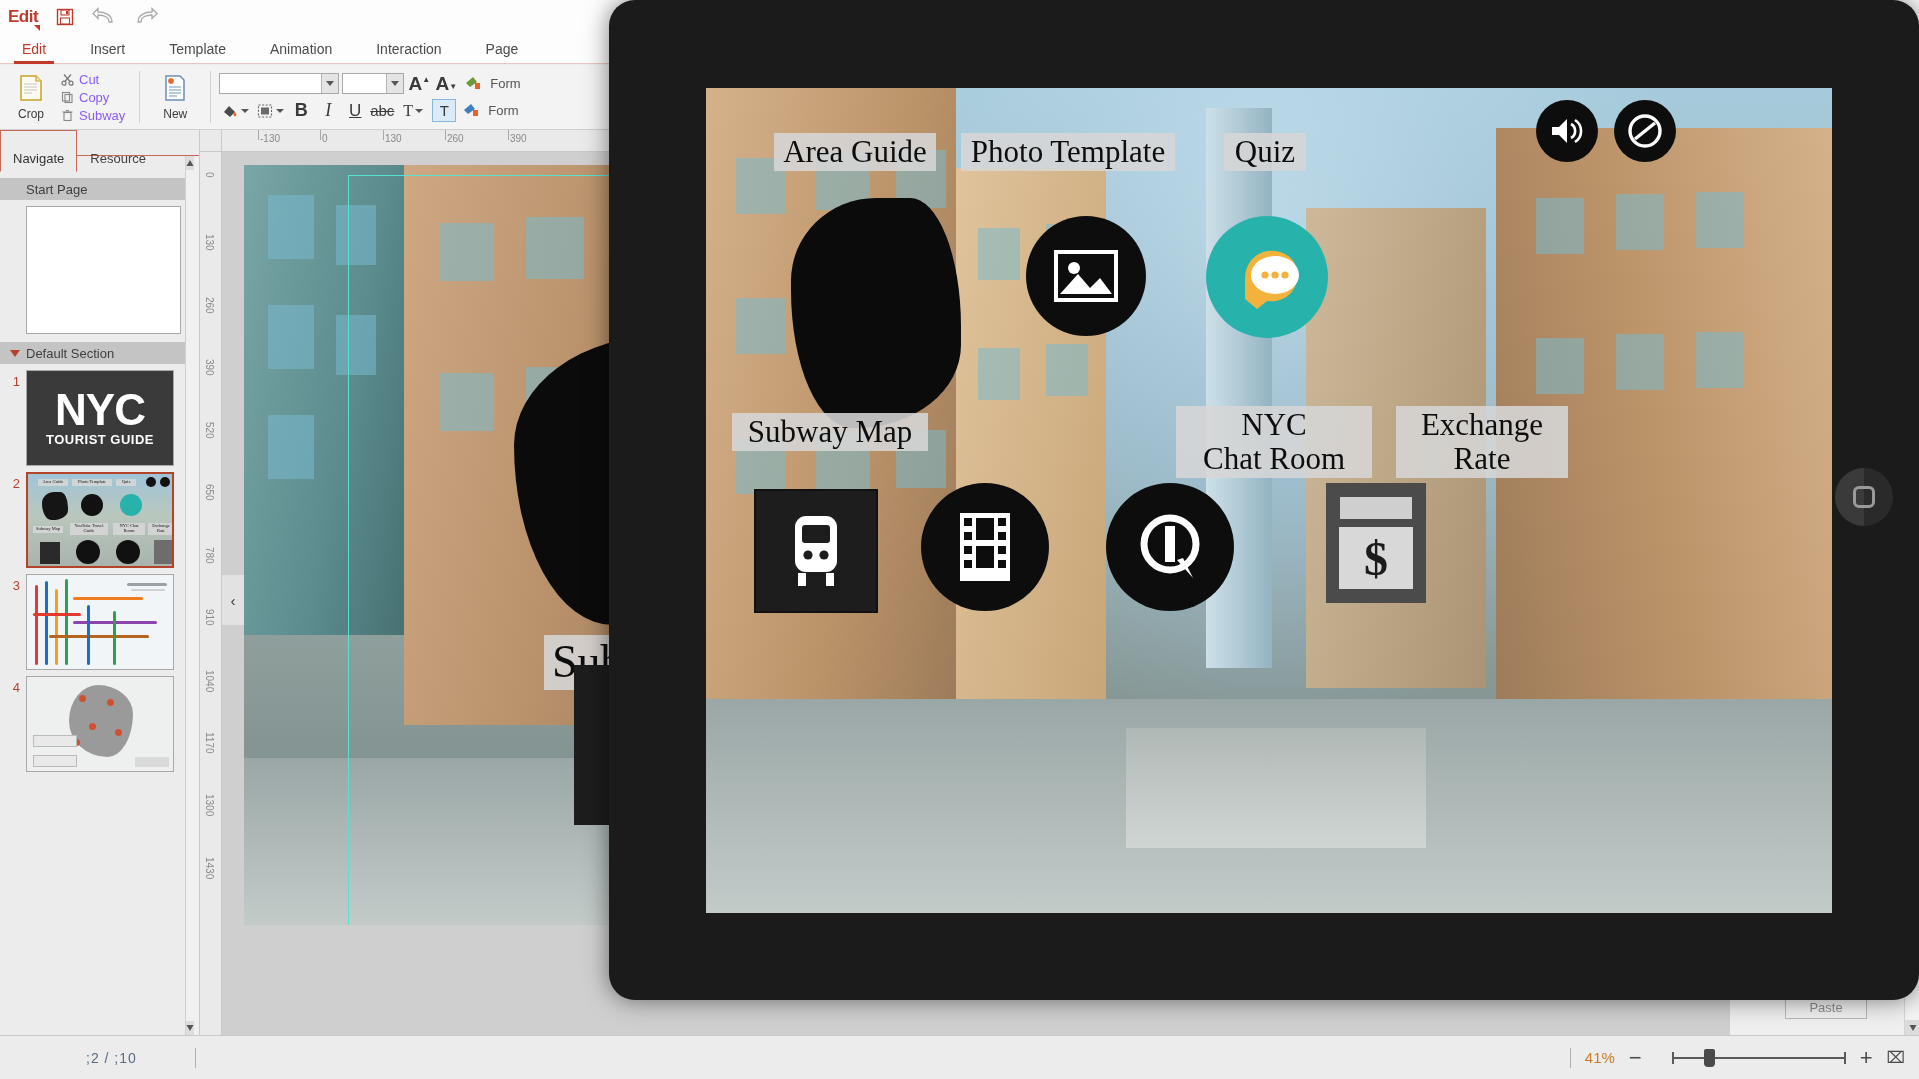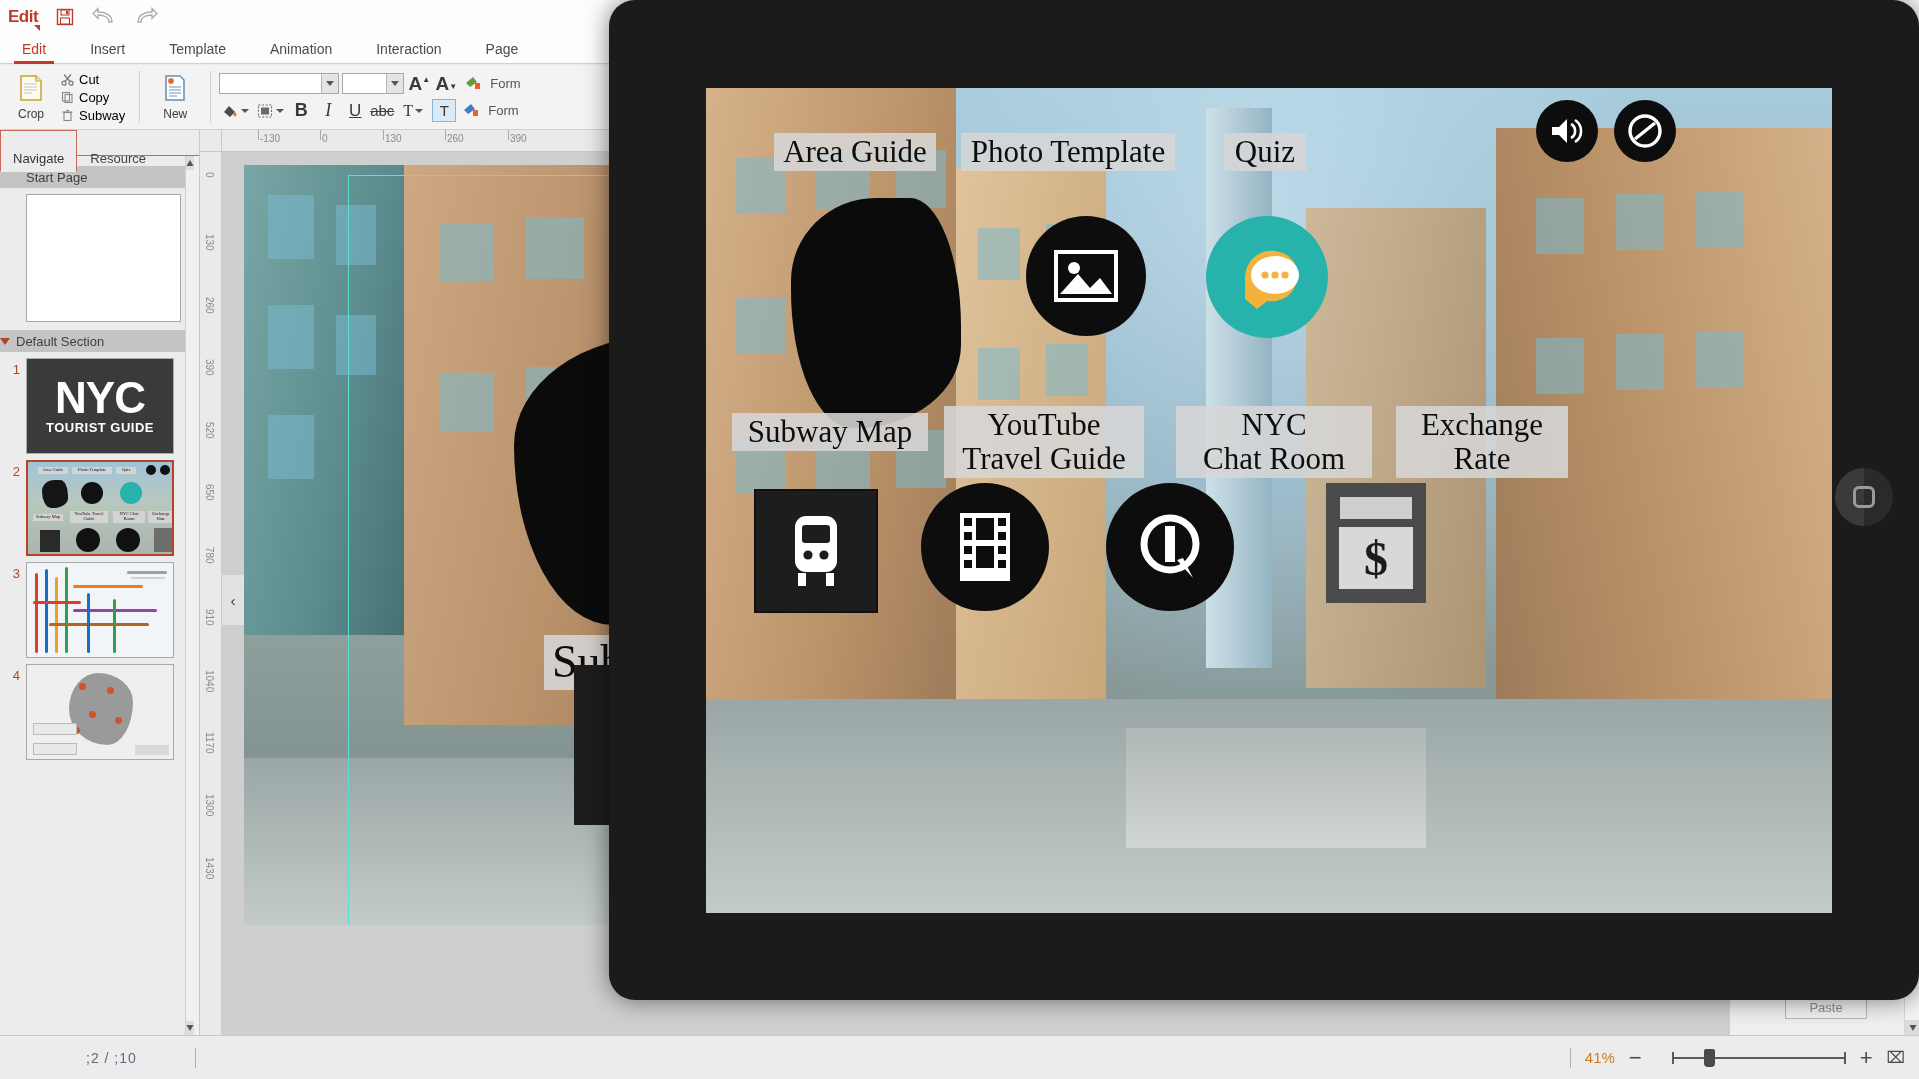--- a/index.html
+++ b/index.html
@@ -51,21 +51,21 @@
   }
   .rgroup { display: flex; align-items: center; padding: 0 6px; }
   .rsep { width: 1px; background: #d2d2d2; margin: 6px 4px; }
 
   .big-btn { display: flex; flex-direction: column; align-items: center;
              justify-content: center; width: 50px; height: 62px; cursor: pointer; font-size: 12px;
              color: #3b3b3b; }
   .big-btn .glyph { margin-bottom: 2px; }
   .small-list { display: flex; flex-direction: column; justify-content: center; gap: 1px; }
   .small-item { display: flex; align-items: center; gap: 5px; font-size: 13px;
-                color: #000000; padding: 1px 4px; cursor: pointer; }
+                color: #8b5cf6; padding: 1px 4px; cursor: pointer; }
   .small-item .mini { width: 14px; height: 14px; display: inline-flex;
                       align-items: center; justify-content: center; }
 
   .fontrow { display: flex; flex-direction: column; gap: 4px; justify-content: center; padding-left: 4px;}
   .frow1, .frow2 { display: flex; align-items: center; gap: 3px; }
   .combo { display: flex; height: 21px; border: 1px solid #a8a8a8; background: #fff; }
   .combo .cval { font-size: 12px; padding: 2px 4px; color: #333; }
   .combo .carr { width: 17px; background: #e4e4e4; border-left: 1px solid #b5b5b5;
                  display: flex; align-items: center; justify-content: center; }
   .tri-dn { width: 0; height: 0; border-left: 4px solid transparent;
@@ -81,21 +81,21 @@
     background: #ececec; border-right: 1px solid #c9c9c9;
   }
   .lp-tabs { display: flex; height: 26px; background: #ececec;
              border-bottom: 1px solid #c66a55; }
   .lp-tab { padding: 20px 12px; font-size: 13px; color: #444; cursor: pointer;
             border: 1px solid transparent; }
   .lp-tab.active { background: #ececec; border: 1px solid #c66a55;
                    border-bottom: 1px solid #ececec; margin-bottom: -1px; color: #333; }
   .section-hdr {
     height: 22px; background: #c4c4c4; display: flex; align-items: center;
-    font-size: 13px; color: #3f3f3f; gap: 6px; cursor: pointer;
+    font-size: 13px; color: #3f3f3f; padding-left: 10px; gap: 6px; cursor: pointer;
   }
   .section-hdr .caret {
     width: 0; height: 0; border-left: 5px solid transparent;
     border-right: 5px solid transparent; border-top: 7px solid #b5432a;
   }
   .thumb-wrap { display: flex; align-items: flex-start; padding: 6px 0 0 6px; gap: 6px; }
   .thumb-num { width: 14px; font-size: 13px; color: #b5432a; text-align: right; padding-top: 4px; }
   .thumb {
     width: 148px; height: 96px; border: 1px solid #a9a9a9; background: #fff;
     overflow: hidden; position: relative; cursor: pointer;
@@ -423,21 +423,21 @@
       </div>
     </div>
   </div>
 
   <div class="leftpanel">
     <div class="lp-tabs">
       <div class="lp-tab active">Navigate</div>
       <div class="lp-tab">Resource</div>
     </div>
 
-    <div class="section-hdr" style="margin-top:10px;padding-left:26px">
+    <div class="section-hdr" style="margin-top:22px;padding-left:26px">
       <span>Start Page</span>
     </div>
     <div class="thumb-wrap">
       <div class="thumb-num"></div>
       <div class="thumb blank"></div>
     </div>
 
     <div class="section-hdr" style="margin-top:8px">
       <i class="caret"></i>
       <span>Default Section</span>
@@ -694,22 +694,20 @@
         <svg width="80" height="80" viewBox="0 0 80 80">
           <path d="M18 62 L18 42 C18 22 34 12 48 14 C64 16 72 28 70 42 C68 58 54 66 40 64 L30 72 Z" fill="#f2b23c"></path>
           <ellipse cx="48" cy="38" rx="24" ry="19" fill="#fff"></ellipse>
           <circle cx="38" cy="38" r="3.6" fill="#f2b23c"></circle>
           <circle cx="48" cy="38" r="3.6" fill="#f2b23c"></circle>
           <circle cx="58" cy="38" r="3.6" fill="#f2b23c"></circle>
         </svg>
       </div>
 
       <div class="slide-label" style="left:26px;top:325px;width:196px;font-size:31px">Subway Map</div>
-      <div class="slide-label" style="left:238px;top:318px;width:200px;font-size:31px">YouTube
-Travel Guide</div>
       <div class="slide-label" style="left:470px;top:318px;width:196px;font-size:31px">NYC
 Chat Room</div>
       <div class="slide-label" style="left:690px;top:318px;width:172px;font-size:31px">Exchange
 Rate</div>
 
       <div class="slide-icon ic-sq sel-outline" style="left:50px;top:403px;width:120px;height:120px;background:#1d1d1d">
         <svg width="62" height="76" viewBox="0 0 62 76">
           <rect x="10" y="3" width="42" height="56" rx="11" fill="#fff"></rect>
           <rect x="17" y="12" width="28" height="18" rx="3" fill="#1d1d1d"></rect>
           <circle cx="23" cy="42" r="4.6" fill="#1d1d1d"></circle>

